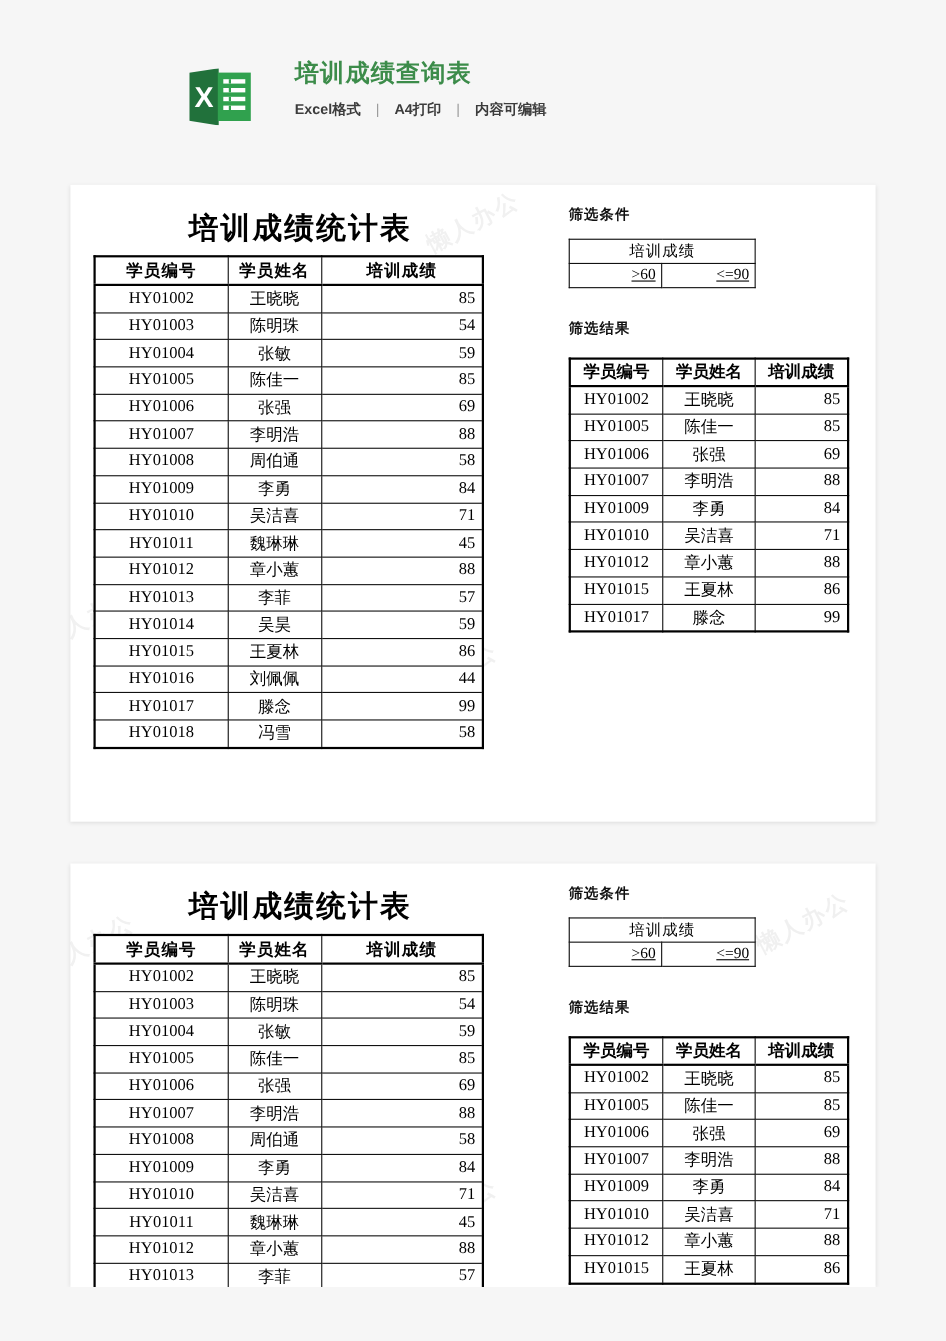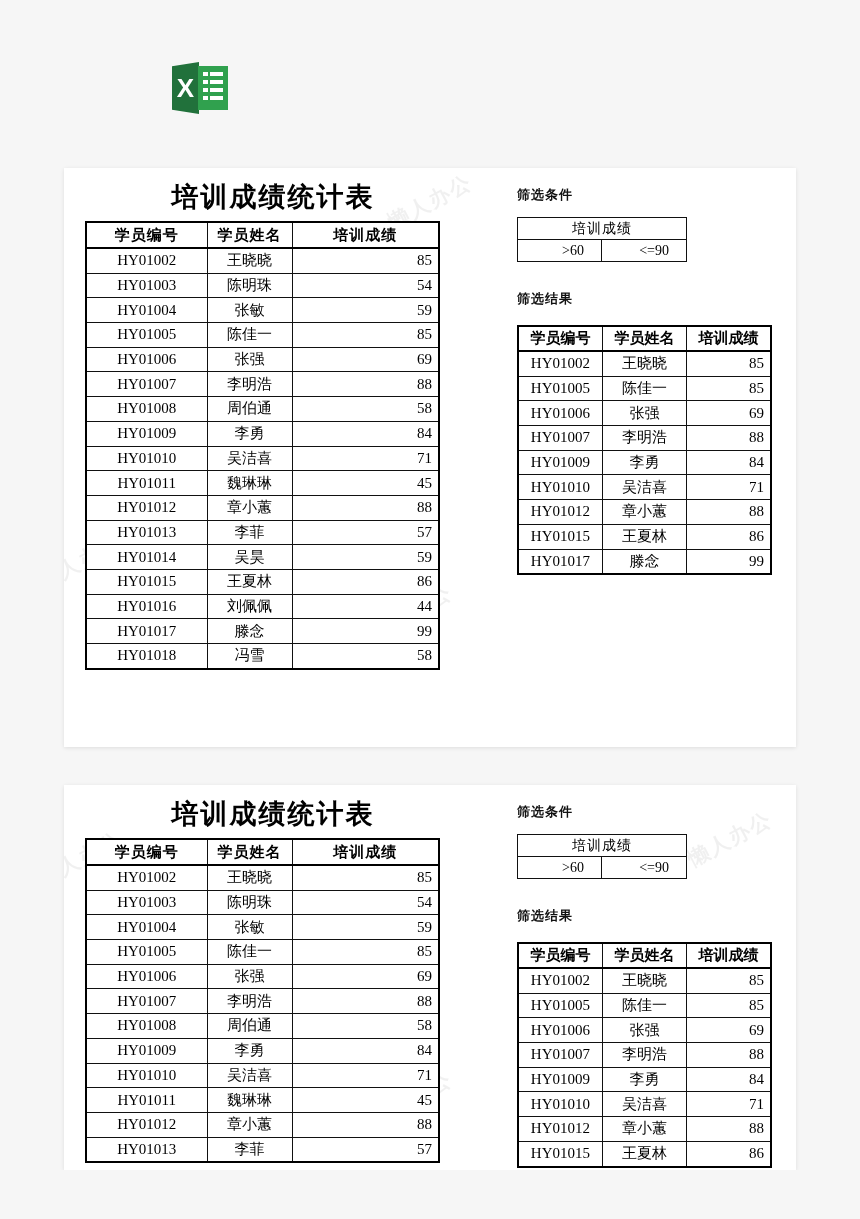--- a/index.html
+++ b/index.html
@@ -69,21 +69,21 @@
 
   
   .wm{
     position:absolute; color:#000; opacity:.055; font-size:21px;
     font-weight:bold; transform:rotate(-28deg); white-space:nowrap;
     pointer-events:none; letter-spacing:2px;
     font-family:"Liberation Sans","DejaVu Sans",sans-serif;
   }
 
   
-  .stat-block{ position:absolute; left:21px; top:9px; width:376px; }
+  .stat-block{ position:absolute; left:21px; top:20px; width:376px; }
   .stat-title{
     font-size:27px; font-weight:bold; color:#000; text-align:center;
     letter-spacing:2px; line-height:40px; margin-bottom:4px;
     font-family:"DejaVu Serif","Liberation Serif",serif;
   }
   table.xt{
     border-collapse:collapse; table-layout:fixed;
     font-family:"Liberation Serif","DejaVu Serif",serif;
     background:#e5e5e5;
   }
@@ -112,21 +112,21 @@
   .sec-label{
     font-size:13px; font-weight:bold; color:#111; letter-spacing:1px;
     font-family:"Liberation Sans","DejaVu Sans",sans-serif;
   }
   #crit-label{ }
   table.crit-tbl{ width:169px; border:1px solid #000; margin-top:13px; }
   table.crit-tbl col.q1{ width:84px; }
   table.crit-tbl col.q2{ width:85px; }
   table.crit-tbl td{ height:21px; font-size:14px; }
   table.crit-tbl td.hd{ text-align:center; letter-spacing:1px; }
-  table.crit-tbl td.vl{ text-align:right; padding-right:17px; }
+  table.crit-tbl td.vl{ text-align:right; padding-right:5px;text-decoration:underline; }
 
   #res-label{ margin-top:28px; }
   table.res-tbl{ width:253px; border:2px solid #000; margin-top:17px; }
   table.res-tbl col{ width:84.3px; }
   table.res-tbl th{
     height:23px; font-size:15px; font-weight:bold; text-align:center;
     letter-spacing:0px; border-bottom:2px solid #000;
     font-family:"Liberation Sans","DejaVu Sans",sans-serif;
   }
   table.res-tbl td{ height:23.7px; font-size:15px; }
@@ -149,20 +149,30 @@
       <div class="lp"></div>
       <div class="rp"></div>
       <div class="xch">X</div>
       <div class="grid">
           <i></i>
           <i></i>
           <i></i>
           <i></i>
         </div>
     </div>
+    <div class="hdr-text">
+      <div class="hdr-title">培训成绩查询表</div>
+      <div class="hdr-sub">
+        <span>Excel格式</span>
+        <span class="sep">|</span>
+        <span>A4打印</span>
+        <span class="sep">|</span>
+        <span>内容可编辑</span>
+      </div>
+    </div>
   </div>
 </div>
 
 <div class="card" id="card-1">
   <div class="card-body">
     <div class="wm" style="left:-30px; top:380px;">懒人办公</div>
     <div class="wm" style="left:300px; top:430px;">懒人办公</div>
     <div class="wm" style="left:620px; top:330px;">懒人办公</div>
     <div class="wm" style="left:320px; top:20px;">懒人办公</div>
 

